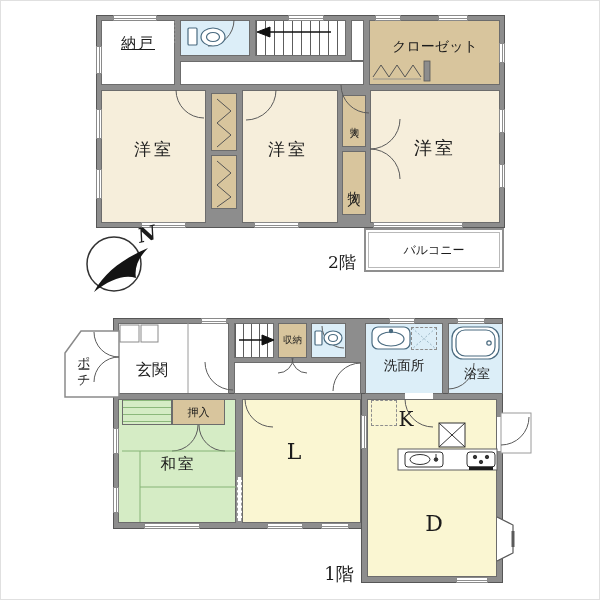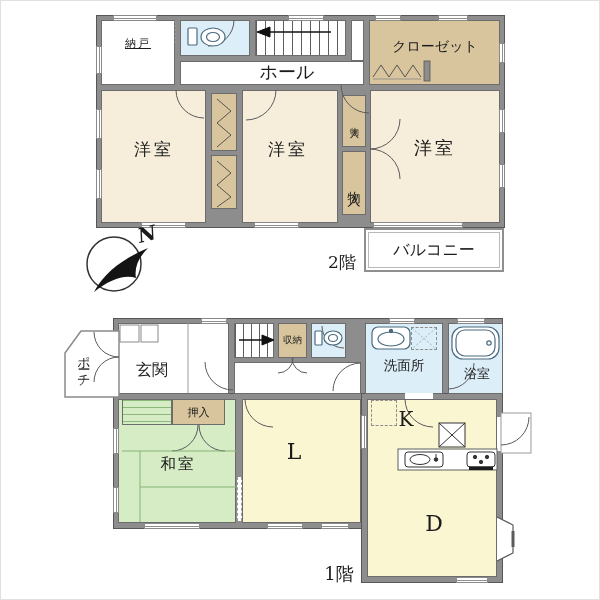--- a/index.html
+++ b/index.html
@@ -220,29 +220,28 @@
       <rect x="468" y="465.5" width="24" height="3.5" fill="#1c1c1c"></rect>
     </g>
 
     <g stroke="#333" stroke-width="1" fill="#fff">
       <rect x="438" y="422" width="26" height="24"></rect>
       <line x1="438" y1="422" x2="464" y2="446"></line>
       <line x1="464" y1="422" x2="438" y2="446"></line>
     </g>
   </svg>
 
-  <div class="lbl" style="left:100px;top:30px;width:74px;height:24px;font-size:11px;letter-spacing:2px;text-decoration:underline;">納戸</div>
-  <div class="lbl" style="left:238px;top:58px;width:96px;height:26px;font-size:18px;">ホール</div>
+  <div class="lbl" style="left:100px;top:30px;width:74px;height:24px;font-size:15px;letter-spacing:2px;text-decoration:underline;">納戸</div>
   <div class="lbl" style="left:378px;top:34px;width:112px;height:22px;font-size:14px;">クローゼット</div>
   <div class="lbl" style="left:116px;top:135px;width:74px;height:26px;font-size:17px;letter-spacing:3px;">洋室</div>
   <div class="lbl" style="left:250px;top:135px;width:74px;height:26px;font-size:17px;letter-spacing:3px;">洋室</div>
   <div class="lbl" style="left:392px;top:133px;width:84px;height:28px;font-size:18px;letter-spacing:3px;">洋室</div>
   <div class="lbl vert" style="left:342px;top:98px;width:22px;height:44px;font-size:9px;letter-spacing:1px;">物入</div>
   <div class="lbl vert" style="left:340px;top:154px;width:26px;height:56px;font-size:13px;">物入</div>
-  <div class="lbl" style="left:368px;top:236px;width:130px;height:26px;font-size:16px;">バルコニー</div>
+  <div class="lbl" style="left:368px;top:236px;width:130px;height:26px;font-size:12px;">バルコニー</div>
   <div class="lbl" style="left:318px;top:250px;width:46px;height:22px;font-size:17px;">2階</div>
   <div class="lbl" style="left:132px;top:221px;width:28px;height:24px;font-size:20px;font-style:italic;font-weight:bold;transform:rotate(-14deg);">N</div>
 
   <div class="lbl vert" style="left:72px;top:334px;width:22px;height:58px;font-size:13px;">ポーチ</div>
   <div class="lbl" style="left:120px;top:356px;width:62px;height:26px;font-size:16px;">玄関</div>
   <div class="lbl" style="left:277px;top:329px;width:29px;height:20px;font-size:9.5px;">収納</div>
   <div class="lbl" style="left:365px;top:355px;width:76px;height:20px;font-size:13.5px;">洗面所</div>
   <div class="lbl" style="left:450px;top:363px;width:52px;height:18px;font-size:13px;">浴室</div>
   <div class="lbl" style="left:172px;top:399px;width:51px;height:24px;font-size:11px;">押入</div>
   <div class="lbl" style="left:143px;top:452px;width:68px;height:24px;font-size:15.5px;letter-spacing:2px;">和室</div>

